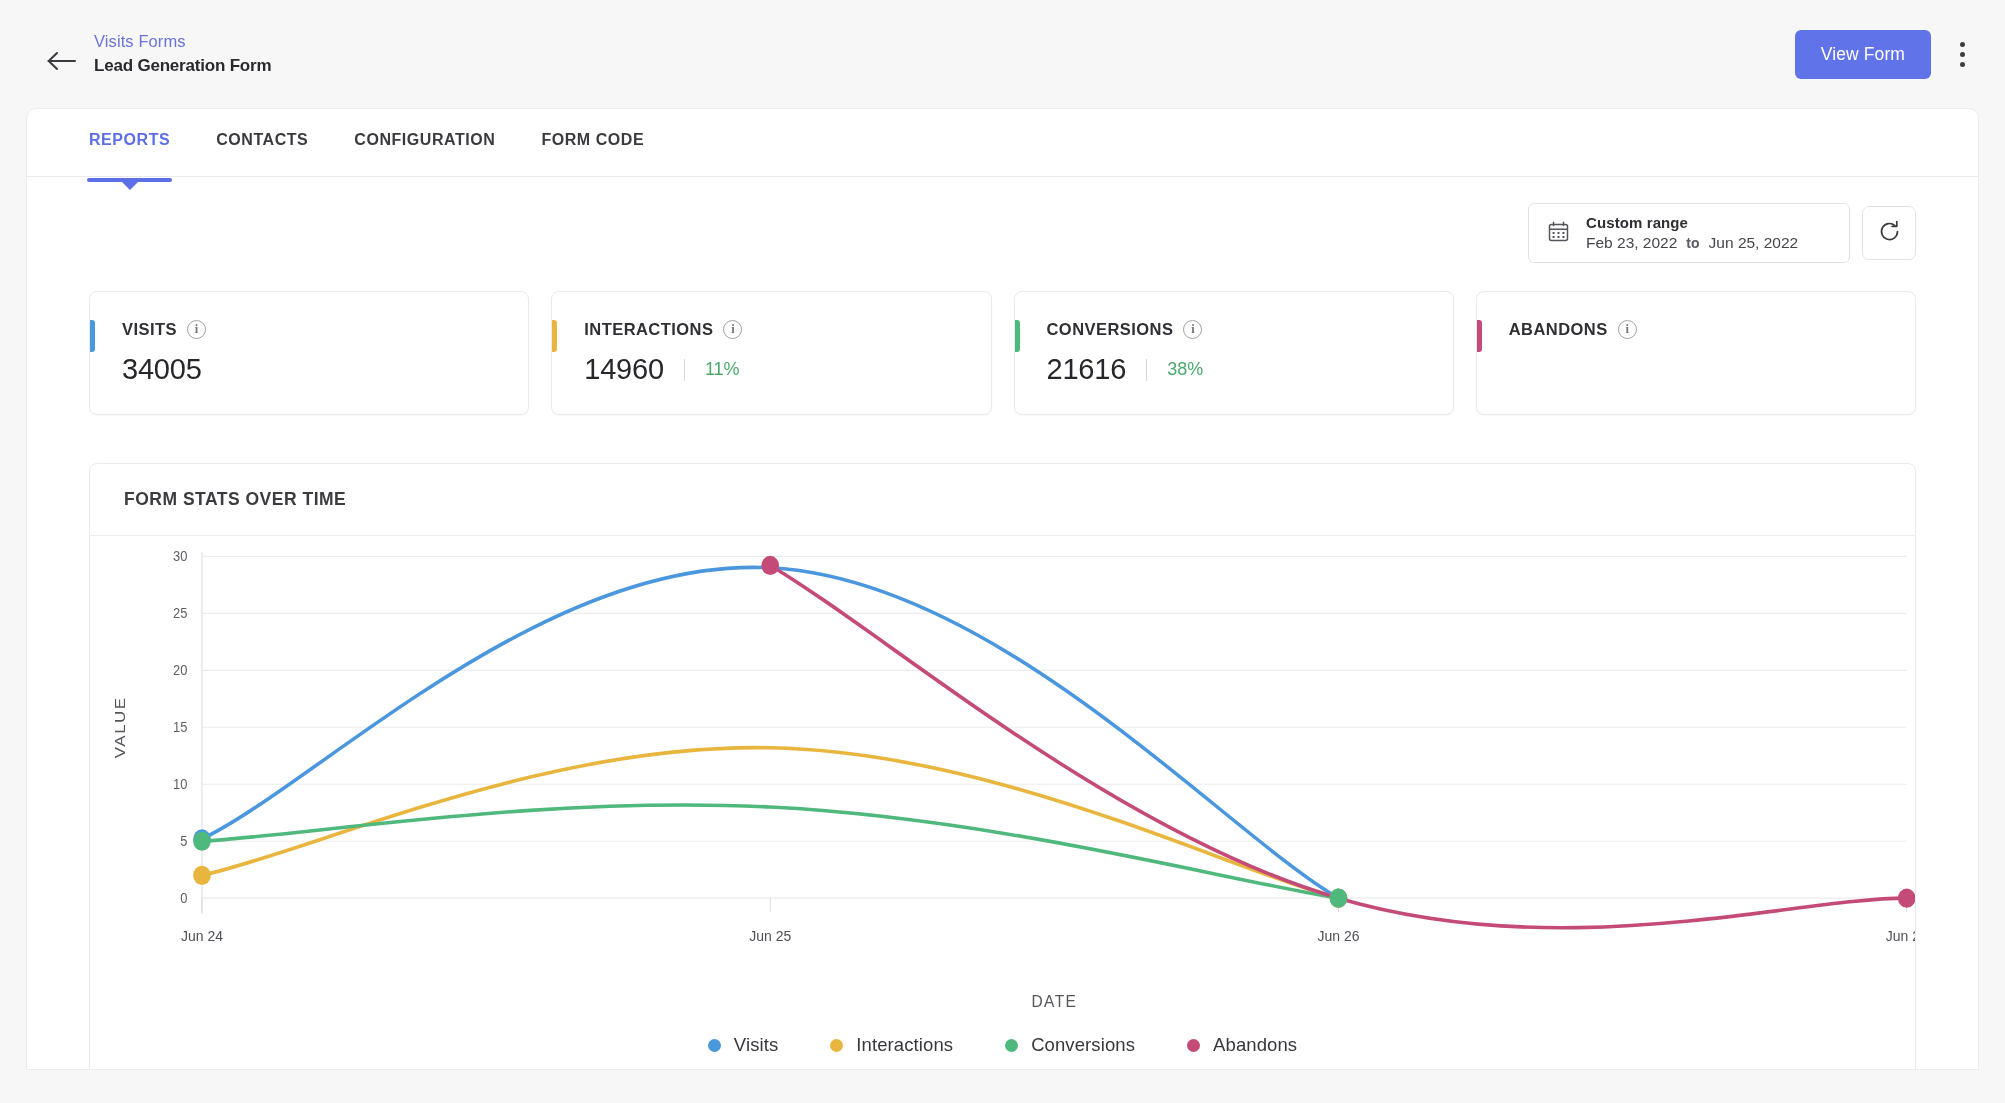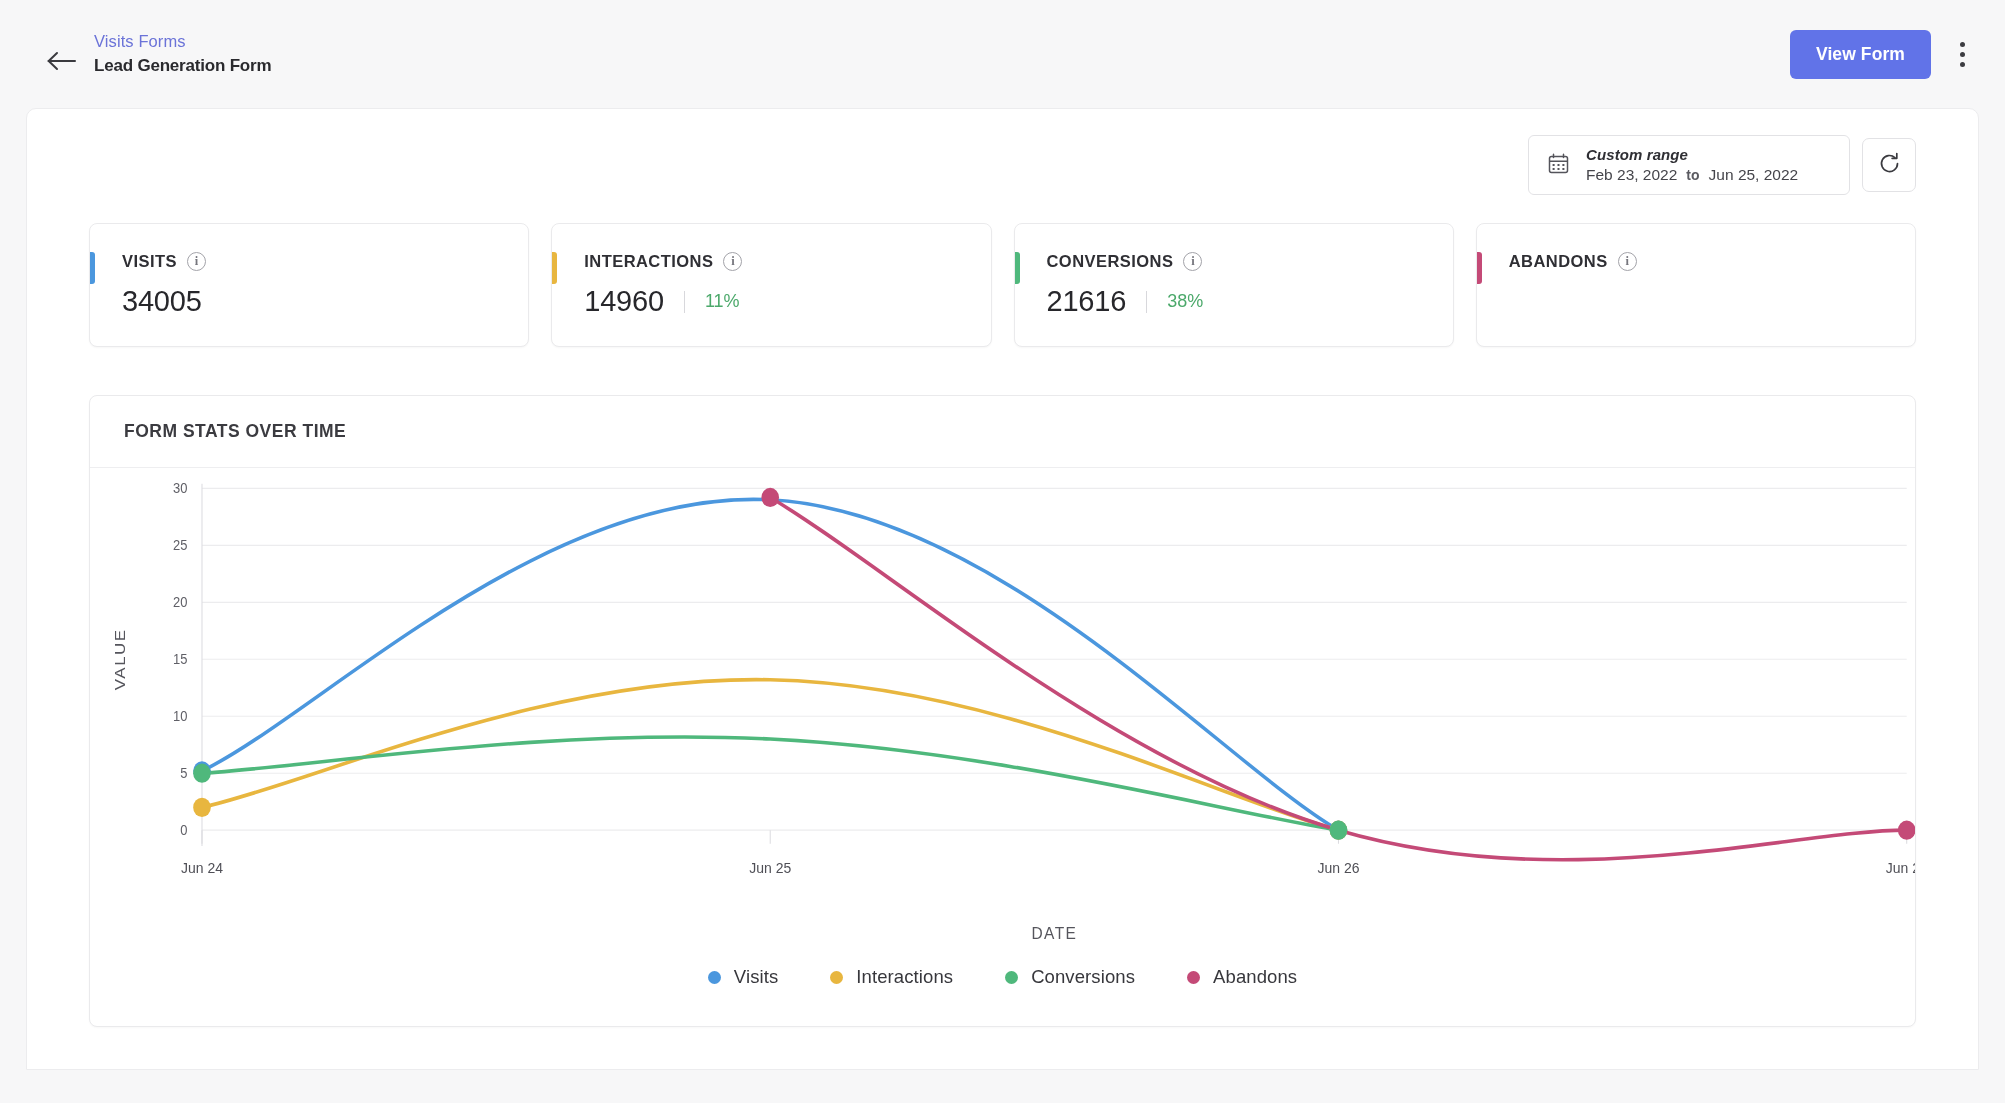--- a/index.html
+++ b/index.html
@@ -42,21 +42,21 @@
   .header-right {
     margin-left: auto;
     display: flex; align-items: center; gap: 14px;
   }
   .view-form-btn {
     background: #6173e8;
     color: #fff;
     border: none;
     border-radius: 6px;
     font-size: 17.5px;
-    font-weight: bold;
+    font-weight: normal;
     font-family: inherit;
     padding: 14px 26px;
     cursor: pointer;
     letter-spacing: .1px;
   }
   .kebab {
     width: 34px; height: 42px;
     display: flex; flex-direction: column;
     align-items: center; justify-content: center;
     gap: 5px; cursor: pointer;
@@ -127,21 +127,21 @@
     border: 1px solid #e2e2e5;
     border-radius: 6px;
     background: #fff;
     padding: 10px 22px 10px 18px;
     cursor: pointer;
     min-width: 322px;
   }
   .cal-icon { flex: none; display:block; }
   .date-texts { display: flex; flex-direction: column; gap: 3px; }
   .date-label {
-    font-size: 15px; font-weight: bold; color: #2f2f34; letter-spacing: .1px; font-style: italic;
+    font-size: 15px; font-weight: bold; color: #2f2f34; letter-spacing: .1px;
   }
   .date-values {
     font-size: 15.5px; color: #45454b; display: flex; gap: 9px; align-items: baseline;
   }
   .date-values .to { font-size: 14px; color: #5a5a60; font-weight: bold; }
   .refresh-btn {
     width: 54px; height: 54px;
     border: 1px solid #e2e2e5; border-radius: 7px;
     background: #fff; cursor: pointer;
     display: flex; align-items: center; justify-content: center;
@@ -258,20 +258,36 @@
     <div class="kebab">
       <span></span>
       <span></span>
       <span></span>
     </div>
   </div>
 </div>
 
 <div class="content-card">
 
+  <div class="tabs">
+    <div class="tab active">
+      <span>REPORTS</span>
+      <span class="tab-underline"></span>
+      <span class="tab-caret"></span>
+    </div>
+    <div class="tab">
+      <span>CONTACTS</span>
+    </div>
+    <div class="tab">
+      <span>CONFIGURATION</span>
+    </div>
+    <div class="tab">
+      <span>FORM CODE</span>
+    </div>
+  </div>
 
   <div class="toolbar">
     <div class="date-range">
       <span class="cal-icon">
         <svg width="23" height="23" viewBox="0 0 23 23" fill="none">
           <rect x="2.5" y="4.5" width="18" height="16" rx="2" stroke="#54545b" stroke-width="1.5"></rect>
           <path d="M2.5 9.2 H20.5" stroke="#54545b" stroke-width="1.5"></path>
           <path d="M6.5 2.2 V5.6 M16.5 2.2 V5.6" stroke="#54545b" stroke-width="1.5" stroke-linecap="round"></path>
           <g fill="#54545b">
             <rect x="5.6" y="12" width="2" height="2"></rect>

